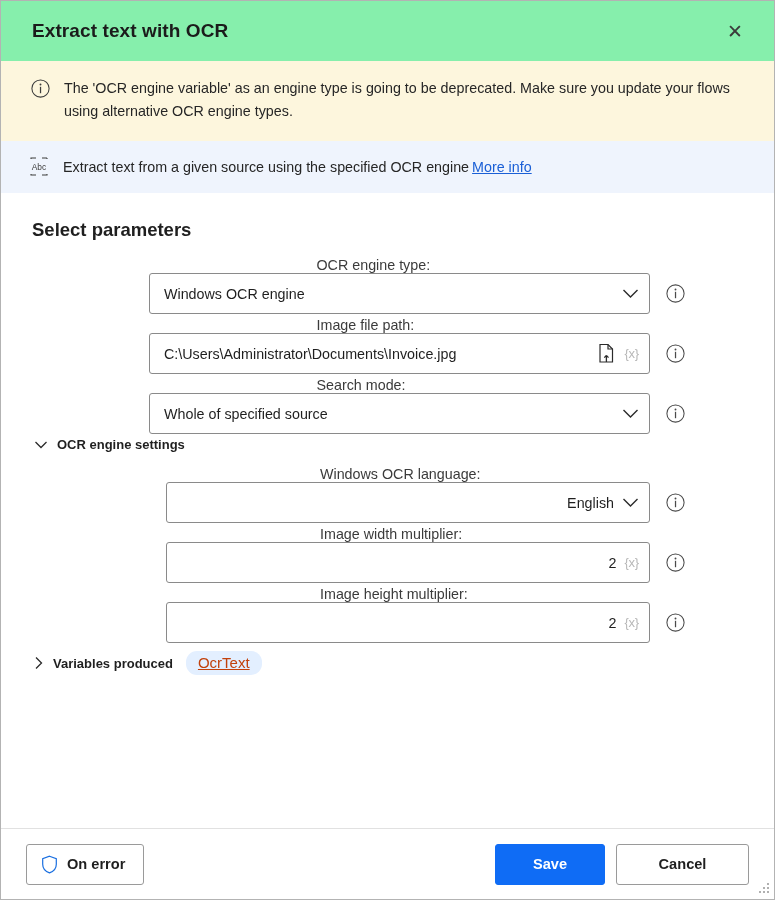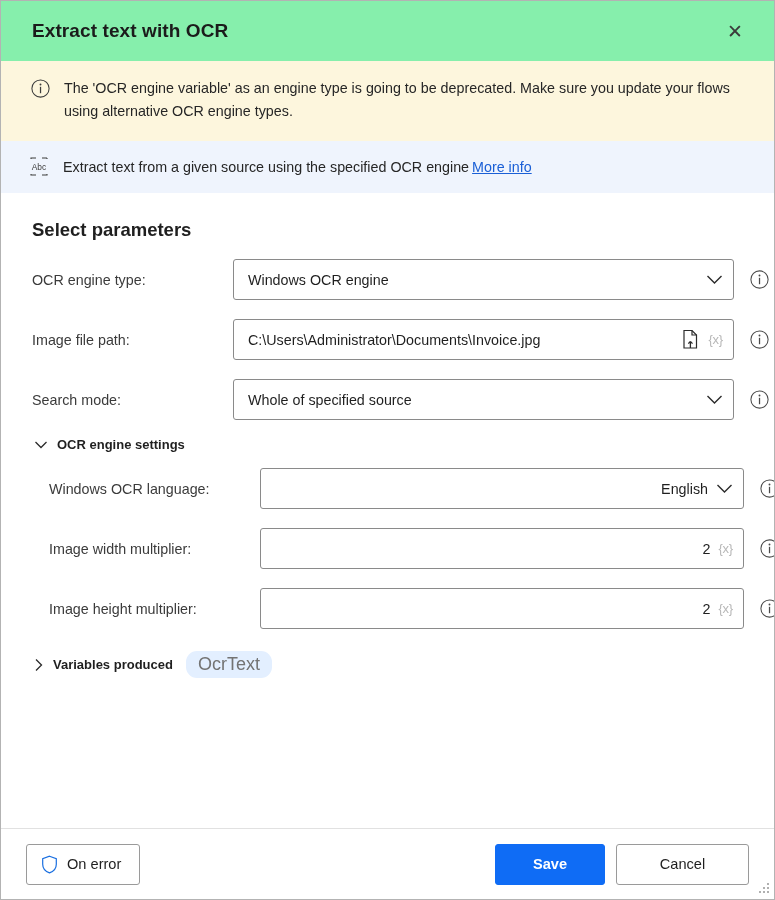--- a/index.html
+++ b/index.html
@@ -116,20 +116,21 @@
     margin: 0 0 16px 0;
   }
 
   .field-row {
     display: flex;
     align-items: center;
     height: 45px;
     margin-bottom: 15px;
     padding-left: 31px;
     box-sizing: border-box;
+    flex-direction: column;
   }
   .field-row.sub { padding-left: 48px; }
 
   .field-label {
     font-size: 14.3px;
     color: #3b3b3b;
     flex: 0 0 auto;
     white-space: nowrap;
   }
   .field-label.main { width: 173px; }
@@ -209,26 +210,27 @@
     align-items: center;
   }
   .collapse-label {
     font-size: 13px;
     font-weight: bold;
     color: #1f1f1f;
   }
   .var-pill {
     margin-left: 13px;
     background: #e3efff;
-    color: #737373;
+    color: #c2410c;
     border-radius: 11px;
-    font-size: 18px;
+    font-size: 15px;
     padding: 4px 12px 5px 12px;
     line-height: 1;
     cursor: pointer;
+    text-decoration: underline;
   }
 
   
   .footer {
     flex: 0 0 71px;
     border-top: 1px solid #e1e1e1;
     display: flex;
     align-items: center;
     padding: 0 25px;
     box-sizing: border-box;
@@ -237,20 +239,21 @@
   .btn {
     height: 41px;
     border-radius: 3px;
     font-size: 14.6px;
     display: flex;
     align-items: center;
     justify-content: center;
     cursor: pointer;
     box-sizing: border-box;
     font-family: "Liberation Sans", sans-serif;
+    font-weight: bold;
   }
   .btn-onerror {
     border: 1px solid #9a9a9a;
     background: #ffffff;
     color: #1f1f1f;
     padding: 0 18px 0 14px;
   }
   .shield-icon { margin-right: 9px; display: flex; align-items: center; }
   .footer-spacer { flex: 1 1 auto; }
   .btn-save {

